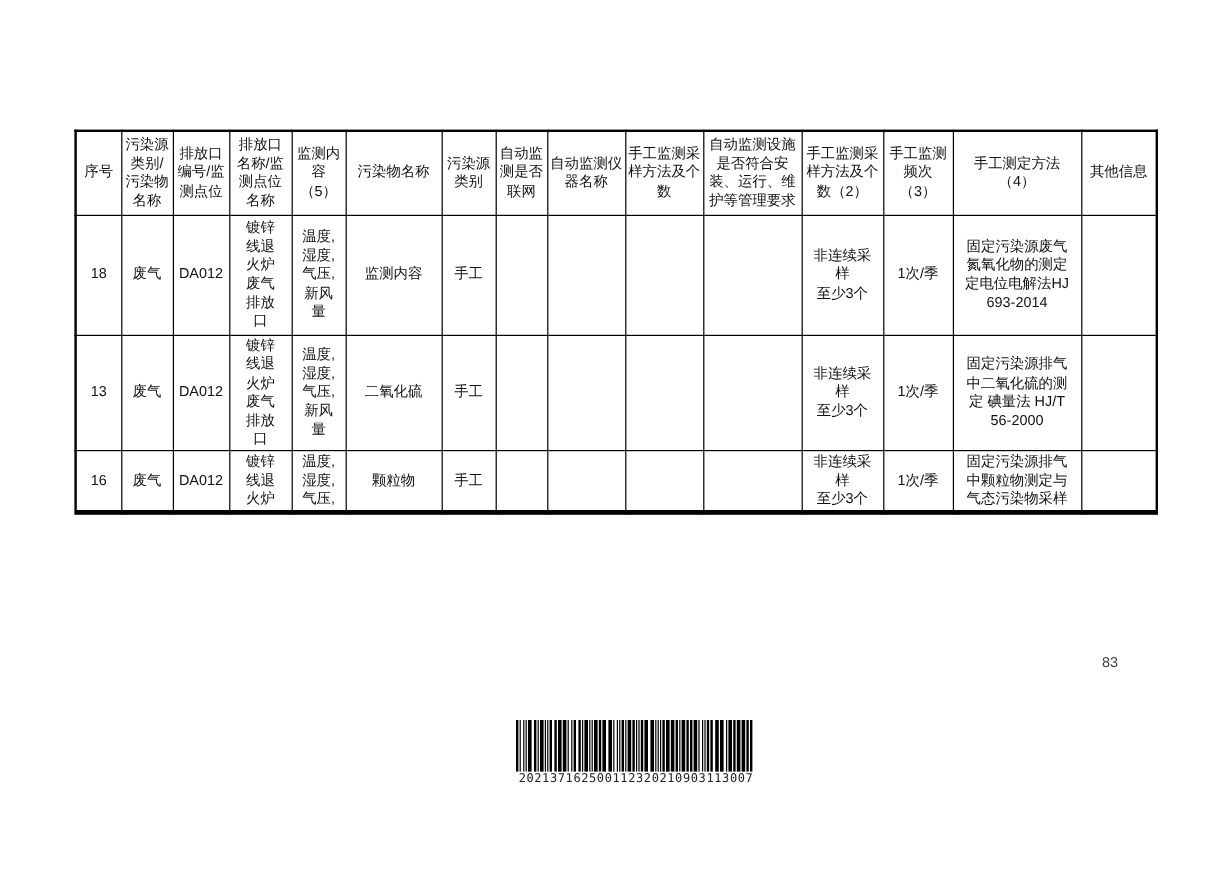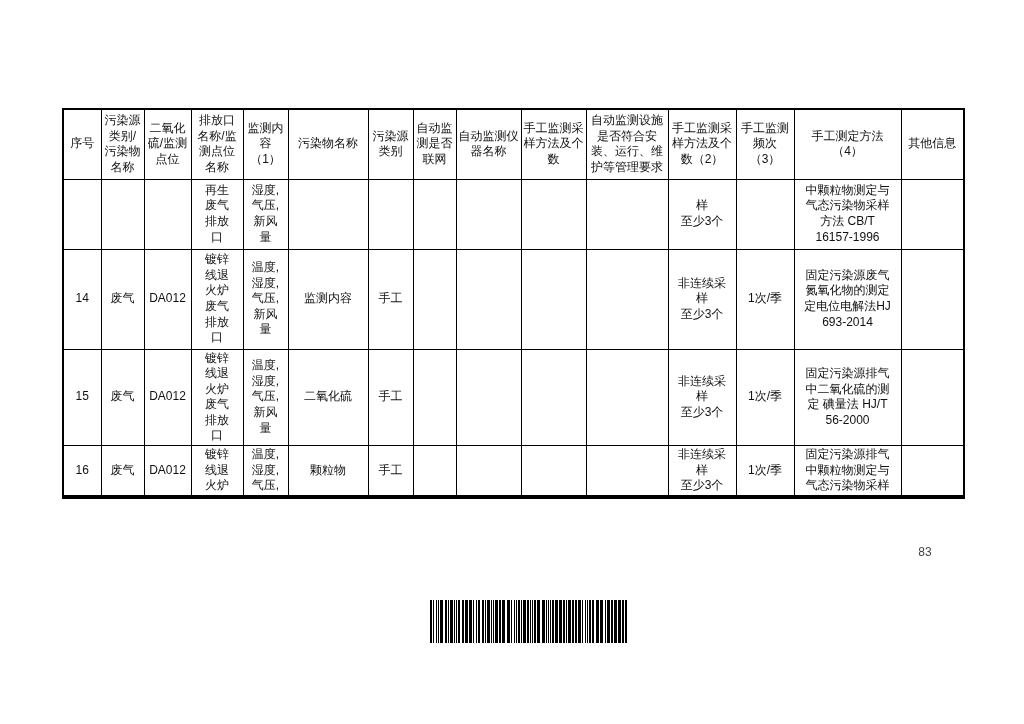--- a/index.html
+++ b/index.html
@@ -61,65 +61,38 @@
         <col style="width:82px">
         <col style="width:68px">
       <col style="width:58px">
         <col style="width:107px">
         <col style="width:63px">
     </colgroup>
     <thead>
       <tr class="r-head">
         <th>序号</th>
         <th>污染源类别/污染物名称</th>
-        <th>二氧化硫/监测点位</th>
+        <th>排放口编号/监测点位</th>
         <th>排放口名称/监测点位名称</th>
-        <th>监测内容（1）</th>
+        <th>监测内容（5）</th>
         <th>污染物名称</th>
         <th>污染源类别</th>
         <th>自动监测是否联网</th>
         <th>自动监测仪器名称</th>
         <th>手工监测采样方法及个数</th>
         <th>自动监测设施是否符合安装、运行、维护等管理要求</th>
         <th>手工监测采样方法及个数（2）</th>
         <th>手工监测频次（3）</th>
         <th>手工测定方法（4）</th>
         <th>其他信息</th>
       </tr>
     </thead>
     <tbody>
-      <tr class="r-a">
-        <td></td>
-        <td></td>
-        <td></td>
-        <td>再生
-废气
-排放
-口</td>
-        <td>湿度,
-气压,
-新风
-量</td>
-        <td></td>
-        <td></td>
-        <td></td>
-        <td></td>
-        <td></td>
-        <td></td>
-        <td>样
-至少3个</td>
-        <td></td>
-        <td>中颗粒物测定与
-气态污染物采样
-方法 CB/T
-16157-1996</td>
-        <td></td>
-      </tr>
       <tr class="r-14">
-        <td>14</td>
+        <td>18</td>
         <td>废气</td>
         <td>DA012</td>
         <td>镀锌
 线退
 火炉
 废气
 排放
 口</td>
         <td>温度,
 湿度,
@@ -136,21 +109,21 @@
 样
 至少3个</td>
         <td>1次/季</td>
         <td>固定污染源废气
 氮氧化物的测定
 定电位电解法HJ
 693-2014</td>
         <td></td>
       </tr>
       <tr class="r-15">
-        <td>15</td>
+        <td>13</td>
         <td>废气</td>
         <td>DA012</td>
         <td>镀锌
 线退
 火炉
 废气
 排放
 口</td>
         <td>温度,
 湿度,
@@ -325,14 +298,15 @@
       <div class="bar" style="width: 2px;"></div>
       <div class="gap" style="width: 1px;"></div>
       <div class="bar" style="width: 3px;"></div>
       <div class="gap" style="width: 1px;"></div>
       <div class="bar" style="width: 3px;"></div>
       <div class="gap" style="width: 1px;"></div>
       <div class="bar" style="width: 2px;"></div>
       <div class="gap" style="width: 1px;"></div>
       <div class="bar" style="width: 2px;"></div>
     </div>
+  <div class="barcode-number">202137162500112320210903113007</div>
 
 </div>
 
 </body></html>

